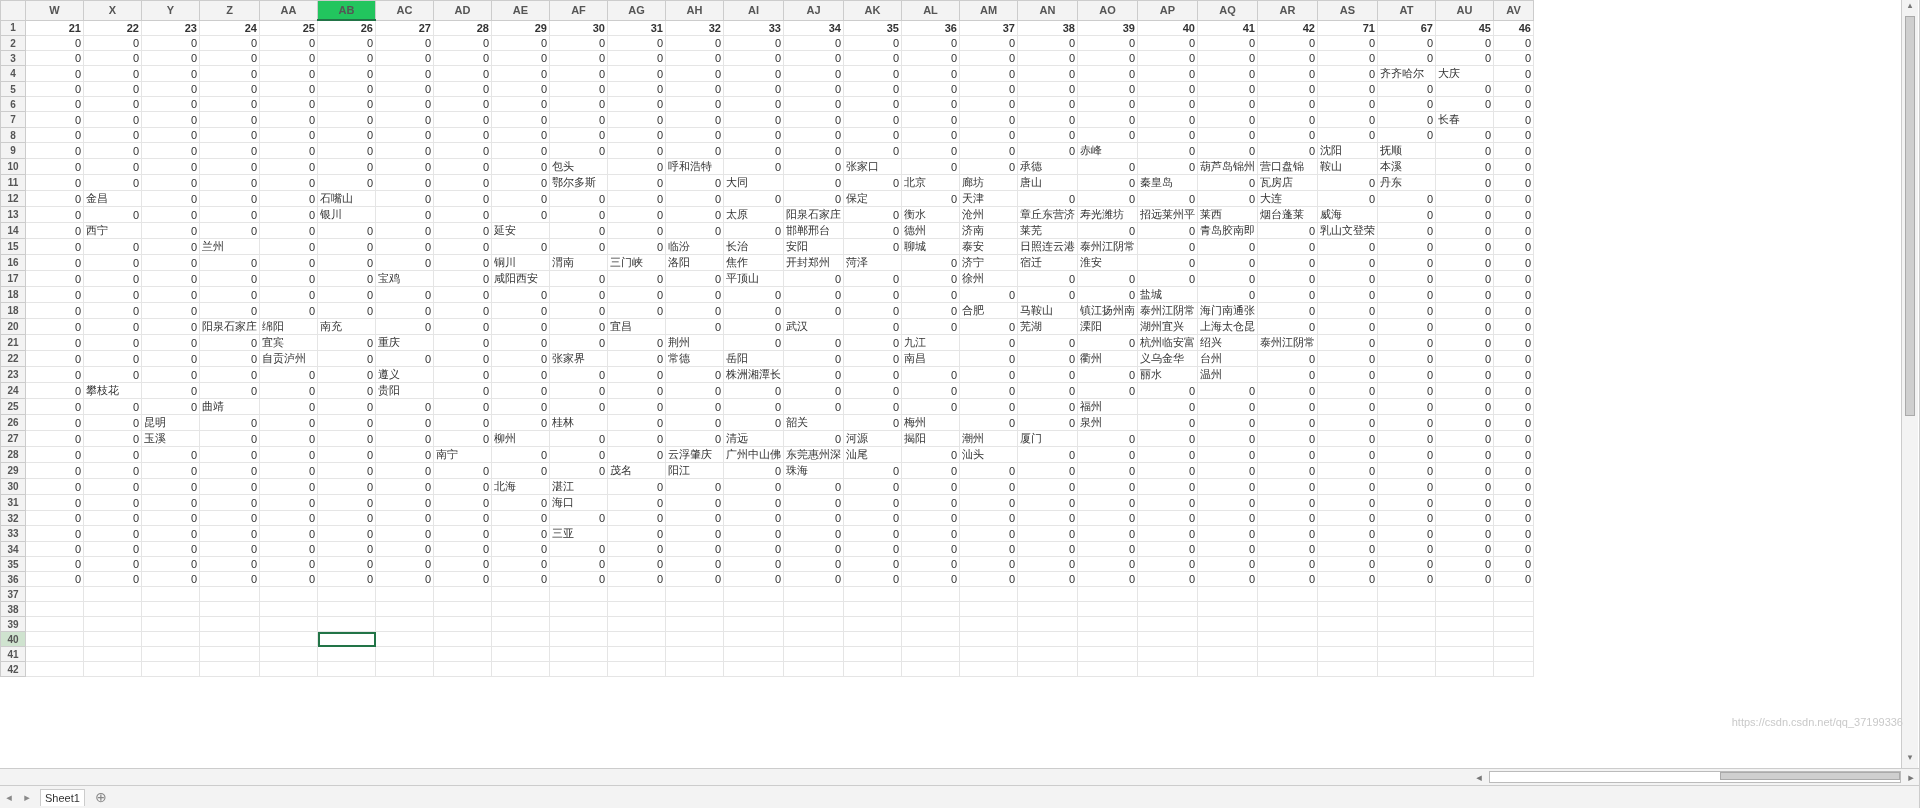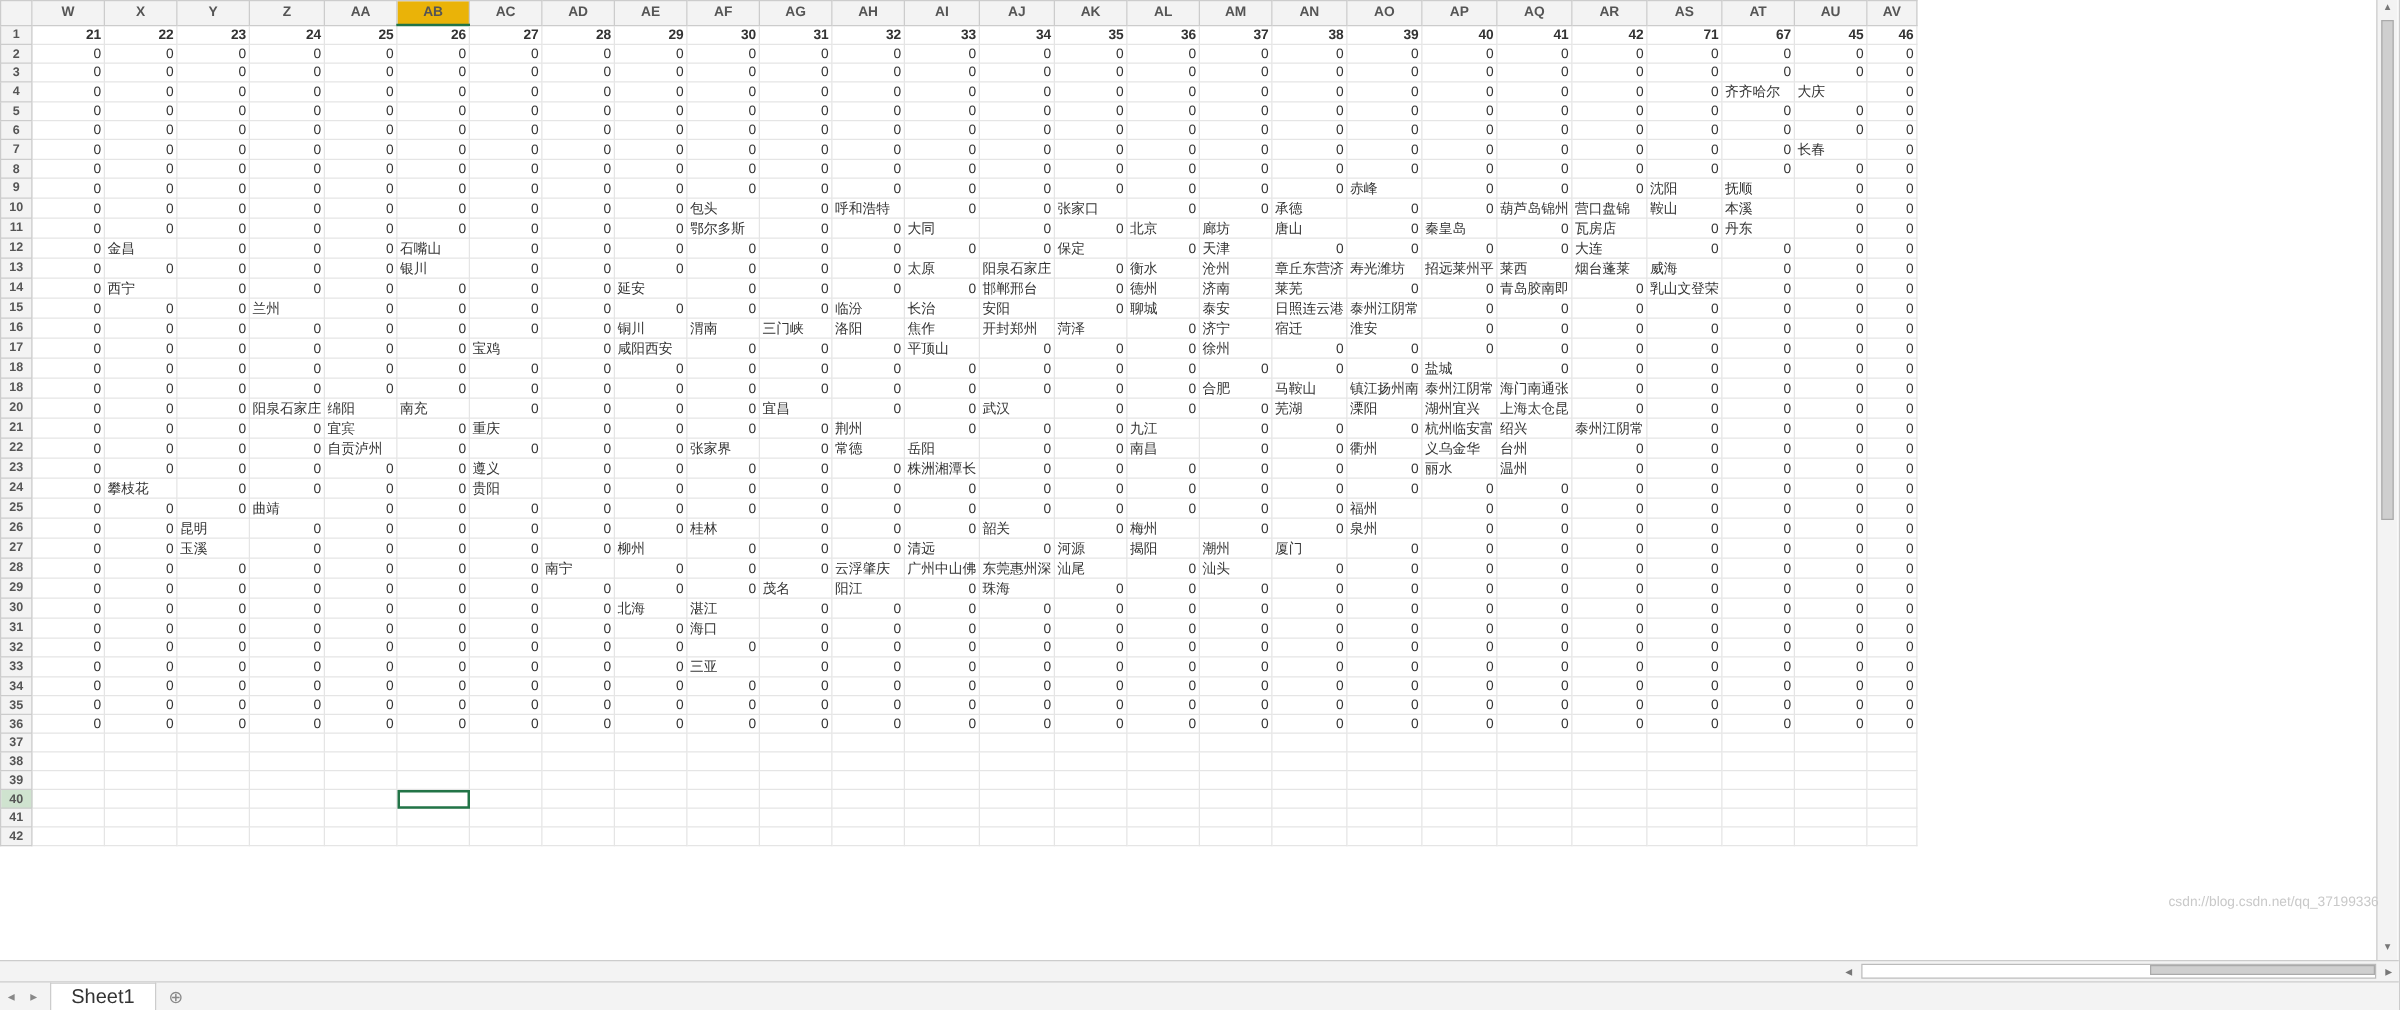--- a/index.html
+++ b/index.html
@@ -7,35 +7,35 @@
   .gridarea{flex:1;overflow:hidden;position:relative;}
   .grid{border-collapse:collapse;table-layout:fixed;}
   .rowhead,.colhead,.corner{background:#f3f3f3;border:1px solid #ccc;text-align:center;color:#555;}
   .colhead{height:16px;}
   .rowhead{width:22px;font-size:10px;}
   .corner{width:22px;height:16px;}
   td.cell{border:1px solid #e5e5e5;height:14px;padding:0 2px;white-space:nowrap;overflow:hidden;font-size:11px;}
   td.num{text-align:right;}
   td.txt{text-align:left;}
   td.bold{font-weight:bold;text-align:right;}
-  .colhead.sel{background:#eab308;border-bottom:2px solid #227447;}
+  .colhead.sel{background:#22c55e;border-bottom:2px solid #227447;}
   .rowhead.sel{background:#cfe3cf;}
   td.selcell{outline:2px solid #227447;outline-offset:-2px;}
   .hscroll{height:16px;border-top:1px solid #ccc;display:flex;align-items:center;background:#f3f3f3;}
   .hscroll .space{flex:1;}
   .hscroll .btn{width:16px;text-align:center;color:#777;}
   .hscroll .track{width:410px;height:10px;border:1px solid #bbb;margin:0 2px;position:relative;background:#fff;}
   .hscroll .thumb{position:absolute;height:8px;top:0;background:#cfcfcf;border:1px solid #aaa;box-sizing:border-box;}
   .vscroll{position:absolute;right:1px;top:0;bottom:0;width:16px;background:#f3f3f3;border-left:1px solid #ccc;}
   .vscroll .sbtn{height:16px;text-align:center;color:#777;font-size:9px;}
   .vscroll .strack{position:absolute;top:16px;bottom:16px;left:3px;right:3px;}
   .vscroll .sthumb{position:absolute;top:0;left:0;right:0;background:#cfcfcf;border:1px solid #aaa;box-sizing:border-box;}
   .tabs{height:22px;border-top:1px solid #ccc;display:flex;align-items:center;background:#f3f3f3;}
   .tabs .nav{width:18px;text-align:center;color:#888;}
-  .tabs .tab{padding:2px 16px;background:#fff;border:1px solid #ccc;border-bottom:none;margin-left:4px;font-size:16px;}
+  .tabs .tab{padding:2px 4px;background:#fff;border:1px solid #ccc;border-bottom:none;margin-left:4px;font-size:11px;}
   .tabs .add{margin-left:10px;color:#888;font-size:14px;}
   .watermark{position:absolute;right:16px;bottom:40px;color:#c9c9c9;font-size:11px;}
 </style>
 </head>
 <body>
 
 <div class="wrap">
   <div class="gridarea">
     <table class="grid" id="grid">
         <colgroup>
@@ -1317,21 +1317,21 @@
           </tr>
         </tbody>
       </table>
     <div class="vscroll">
       <div class="sbtn">▴</div>
       <div class="strack">
           <div class="sthumb" id="vthumb" style="top: 0px; height: 400px;"></div>
         </div>
       <div class="sbtn" style="position:absolute;bottom:0;width:100%;">▾</div>
     </div>
-    <div class="watermark">csdn://blog.csdn.net/qq_37199336</div>
+    <div class="watermark">https://csdn.csdn.net/qq_37199336</div>
   </div>
 
   <div class="hscroll">
     <div class="space"></div>
     <div class="btn">◂</div>
     <div class="track">
         <div class="thumb" id="hthumb" style="left: 230px; width: 180px;"></div>
       </div>
     <div class="btn">▸</div>
   </div>

